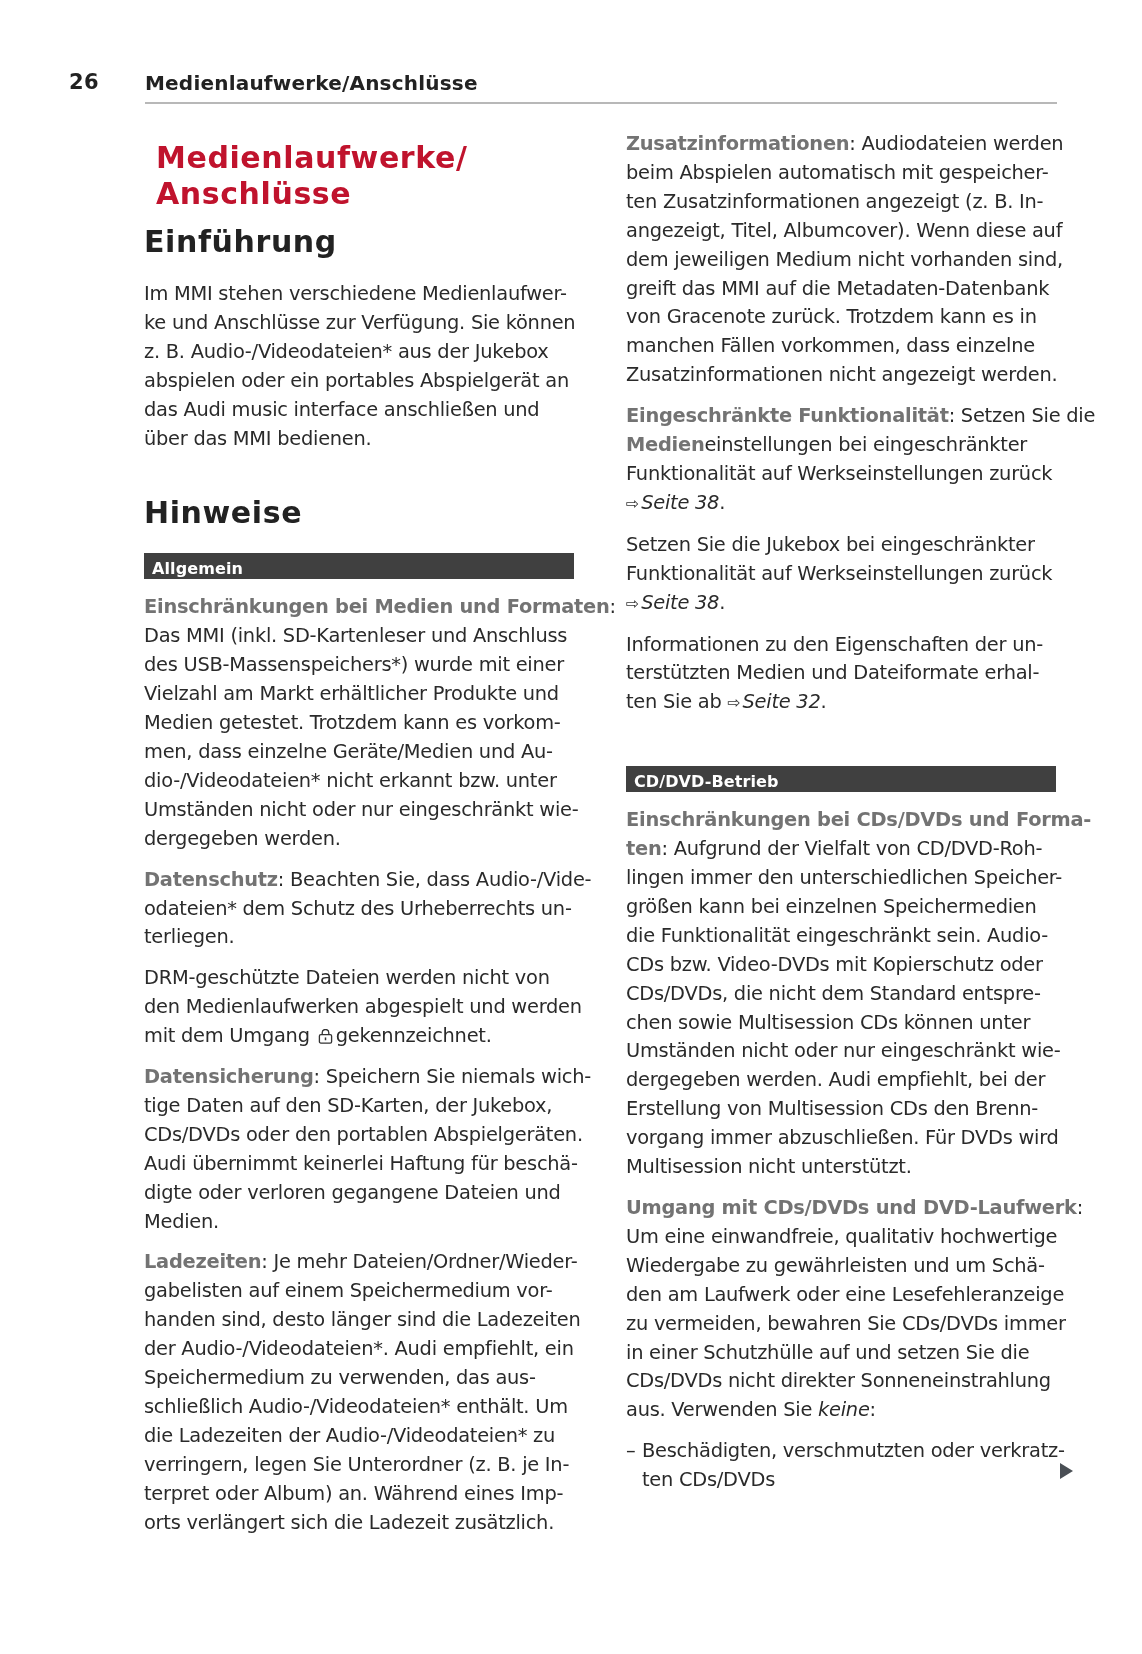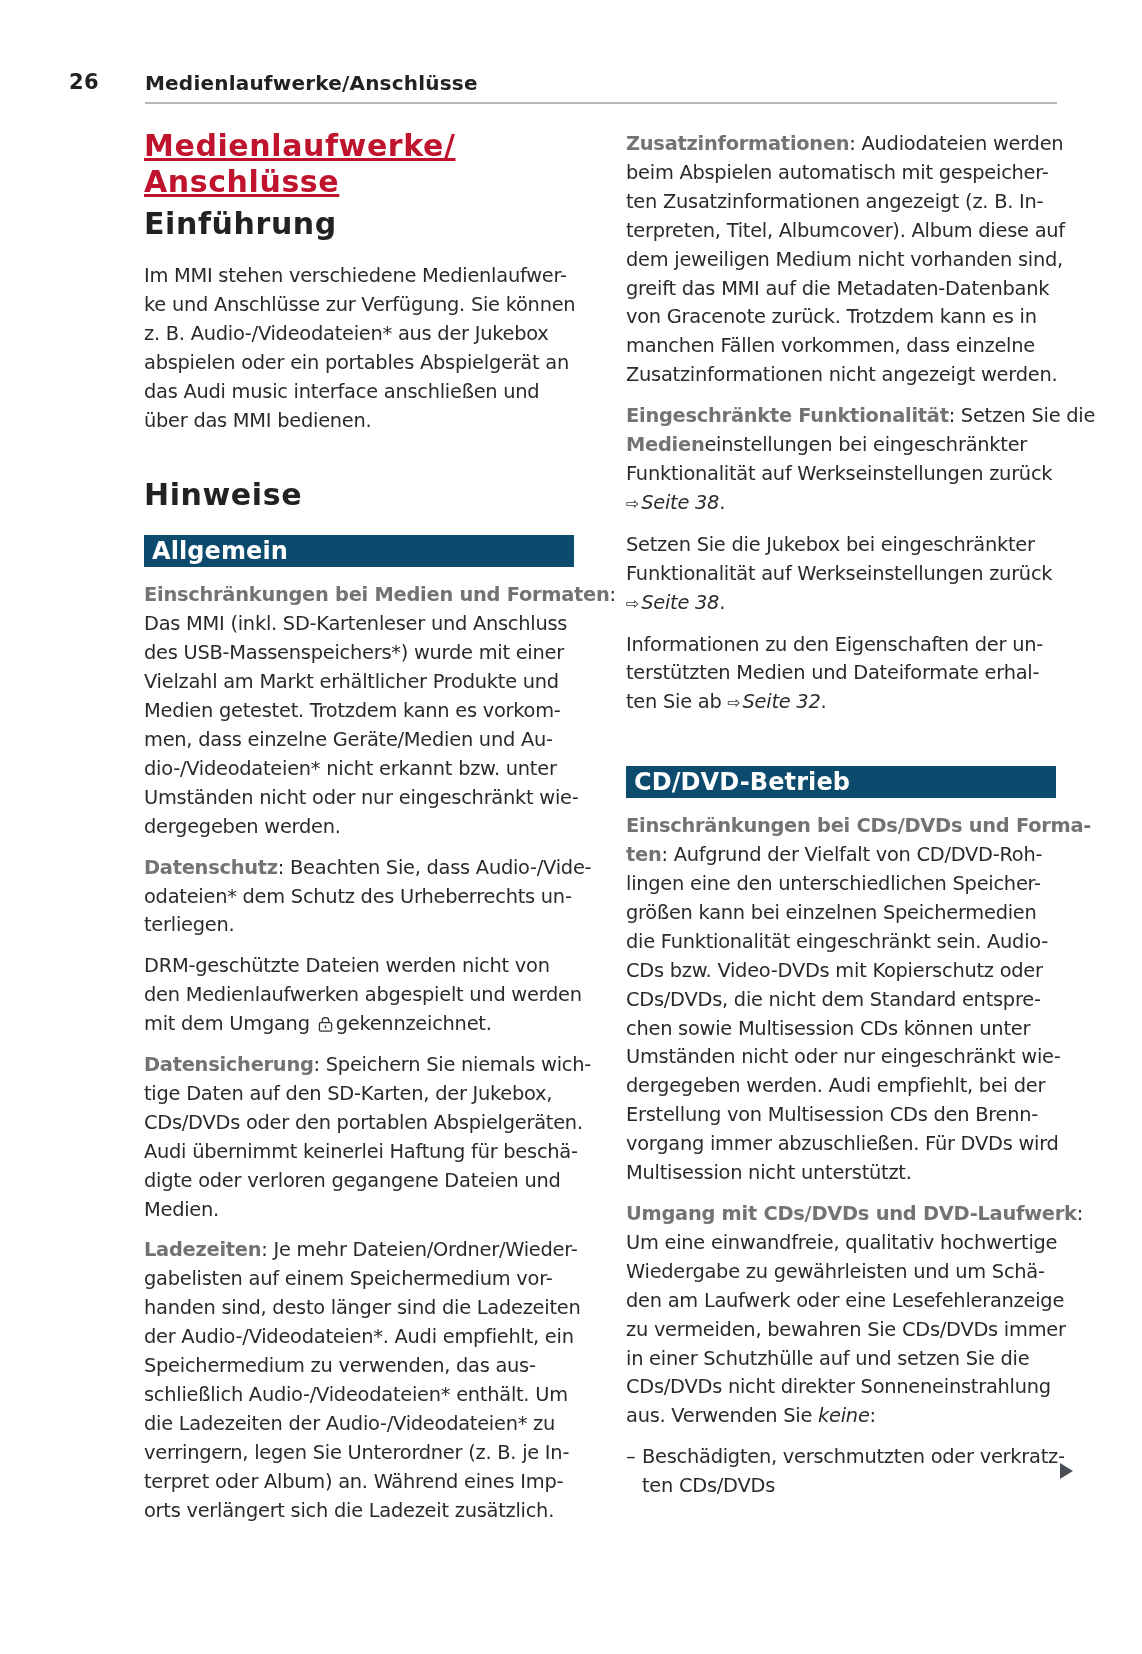--- a/index.html
+++ b/index.html
@@ -24,34 +24,34 @@
     .col {
       position: absolute; top: 128px; width: 430px;
       font-size: 19.4px; line-height: 28.9px; color: #2a2a2a;
       letter-spacing: -0.25px;
     }
     .col-left { left: 144px; }
     .col-right { left: 626px; top: 130px; }
     .line { white-space: nowrap; }
     .chapter-title {
       font-weight: bold; color: #c0132d; font-size: 30px; line-height: 36px;
-      letter-spacing: 0.6px; margin: 0; text-decoration: underline;
+      letter-spacing: 0.6px; margin: 12px;
     }
     .section-title {
       font-weight: bold; color: #222; font-size: 30px; line-height: 36px;
       letter-spacing: 0.6px; margin: 6px 0 0 0;
     }
     .section-title.hinweise { margin-top: 42px; }
     .para { margin: 0 0 12px 0; }
     .para.intro { margin-top: 20px; }
     b { font-weight: bold; color: #737373; }
     i { font-style: italic; }
     .redbar {
-      background: #0c4a6e; color: #ffffff; font-weight: bold;
-      font-size: 24px; height: 32px; line-height: 32px; padding-left: 8px;
+      background: #404040; color: #ffffff; font-weight: bold;
+      font-size: 16px; height: 26px; line-height: 32px; padding-left: 8px;
       letter-spacing: 0.1px;
     }
     .redbar.allg { margin-top: 22px; margin-bottom: 14px; }
     .redbar.cddvd { margin-top: 48px; margin-bottom: 14px; }
     .ref-arrow { font-size: 16px; color: #333; margin-right: 2px; }
     .lock-icon {
       display: inline-block; width: 15px; height: 15px; vertical-align: -2px;
       margin: 0 3px 0 2px;
     }
     .list-item { position: relative; padding-left: 16px; }
@@ -139,21 +139,21 @@
     <div class="line">terpret oder Album) an. Während eines Imp-</div>
     <div class="line">orts verlängert sich die Ladezeit zusätzlich.</div>
   </div>
 </div>
 
 <div class="col col-right">
   <div class="para">
     <div class="line"><b>Zusatzinformationen</b><span>: Audiodateien werden</span></div>
     <div class="line">beim Abspielen automatisch mit gespeicher-</div>
     <div class="line">ten Zusatzinformationen angezeigt (z. B. In-</div>
-    <div class="line">terpreten, Titel, Albumcover). Album diese auf</div>
+    <div class="line">angezeigt, Titel, Albumcover). Wenn diese auf</div>
     <div class="line">dem jeweiligen Medium nicht vorhanden sind,</div>
     <div class="line">greift das MMI auf die Metadaten-Datenbank</div>
     <div class="line">von Gracenote zurück. Trotzdem kann es in</div>
     <div class="line">manchen Fällen vorkommen, dass einzelne</div>
     <div class="line">Zusatzinformationen nicht angezeigt werden.</div>
   </div>
 
   <div class="para">
     <div class="line"><b>Eingeschränkte Funktionalität</b><span>: Setzen Sie die</span></div>
     <div class="line"><b>Medien</b><span>einstellungen bei eingeschränkter</span></div>
@@ -171,21 +171,21 @@
     <div class="line">Informationen zu den Eigenschaften der un-</div>
     <div class="line">terstützten Medien und Dateiformate erhal-</div>
     <div class="line"><span>ten Sie ab</span> <span class="ref-arrow">⇨</span><i>Seite 32</i><span>.</span></div>
   </div>
 
   <div class="redbar cddvd">CD/DVD-Betrieb</div>
 
   <div class="para">
     <div class="line"><b>Einschränkungen bei CDs/DVDs und Forma-</b></div>
     <div class="line"><b>ten</b><span>: Aufgrund der Vielfalt von CD/DVD-Roh-</span></div>
-    <div class="line">lingen eine den unterschiedlichen Speicher-</div>
+    <div class="line">lingen immer den unterschiedlichen Speicher-</div>
     <div class="line">größen kann bei einzelnen Speichermedien</div>
     <div class="line">die Funktionalität eingeschränkt sein. Audio-</div>
     <div class="line">CDs bzw. Video-DVDs mit Kopierschutz oder</div>
     <div class="line">CDs/DVDs, die nicht dem Standard entspre-</div>
     <div class="line">chen sowie Multisession CDs können unter</div>
     <div class="line">Umständen nicht oder nur eingeschränkt wie-</div>
     <div class="line">dergegeben werden. Audi empfiehlt, bei der</div>
     <div class="line">Erstellung von Multisession CDs den Brenn-</div>
     <div class="line">vorgang immer abzuschließen. Für DVDs wird</div>
     <div class="line">Multisession nicht unterstützt.</div>

